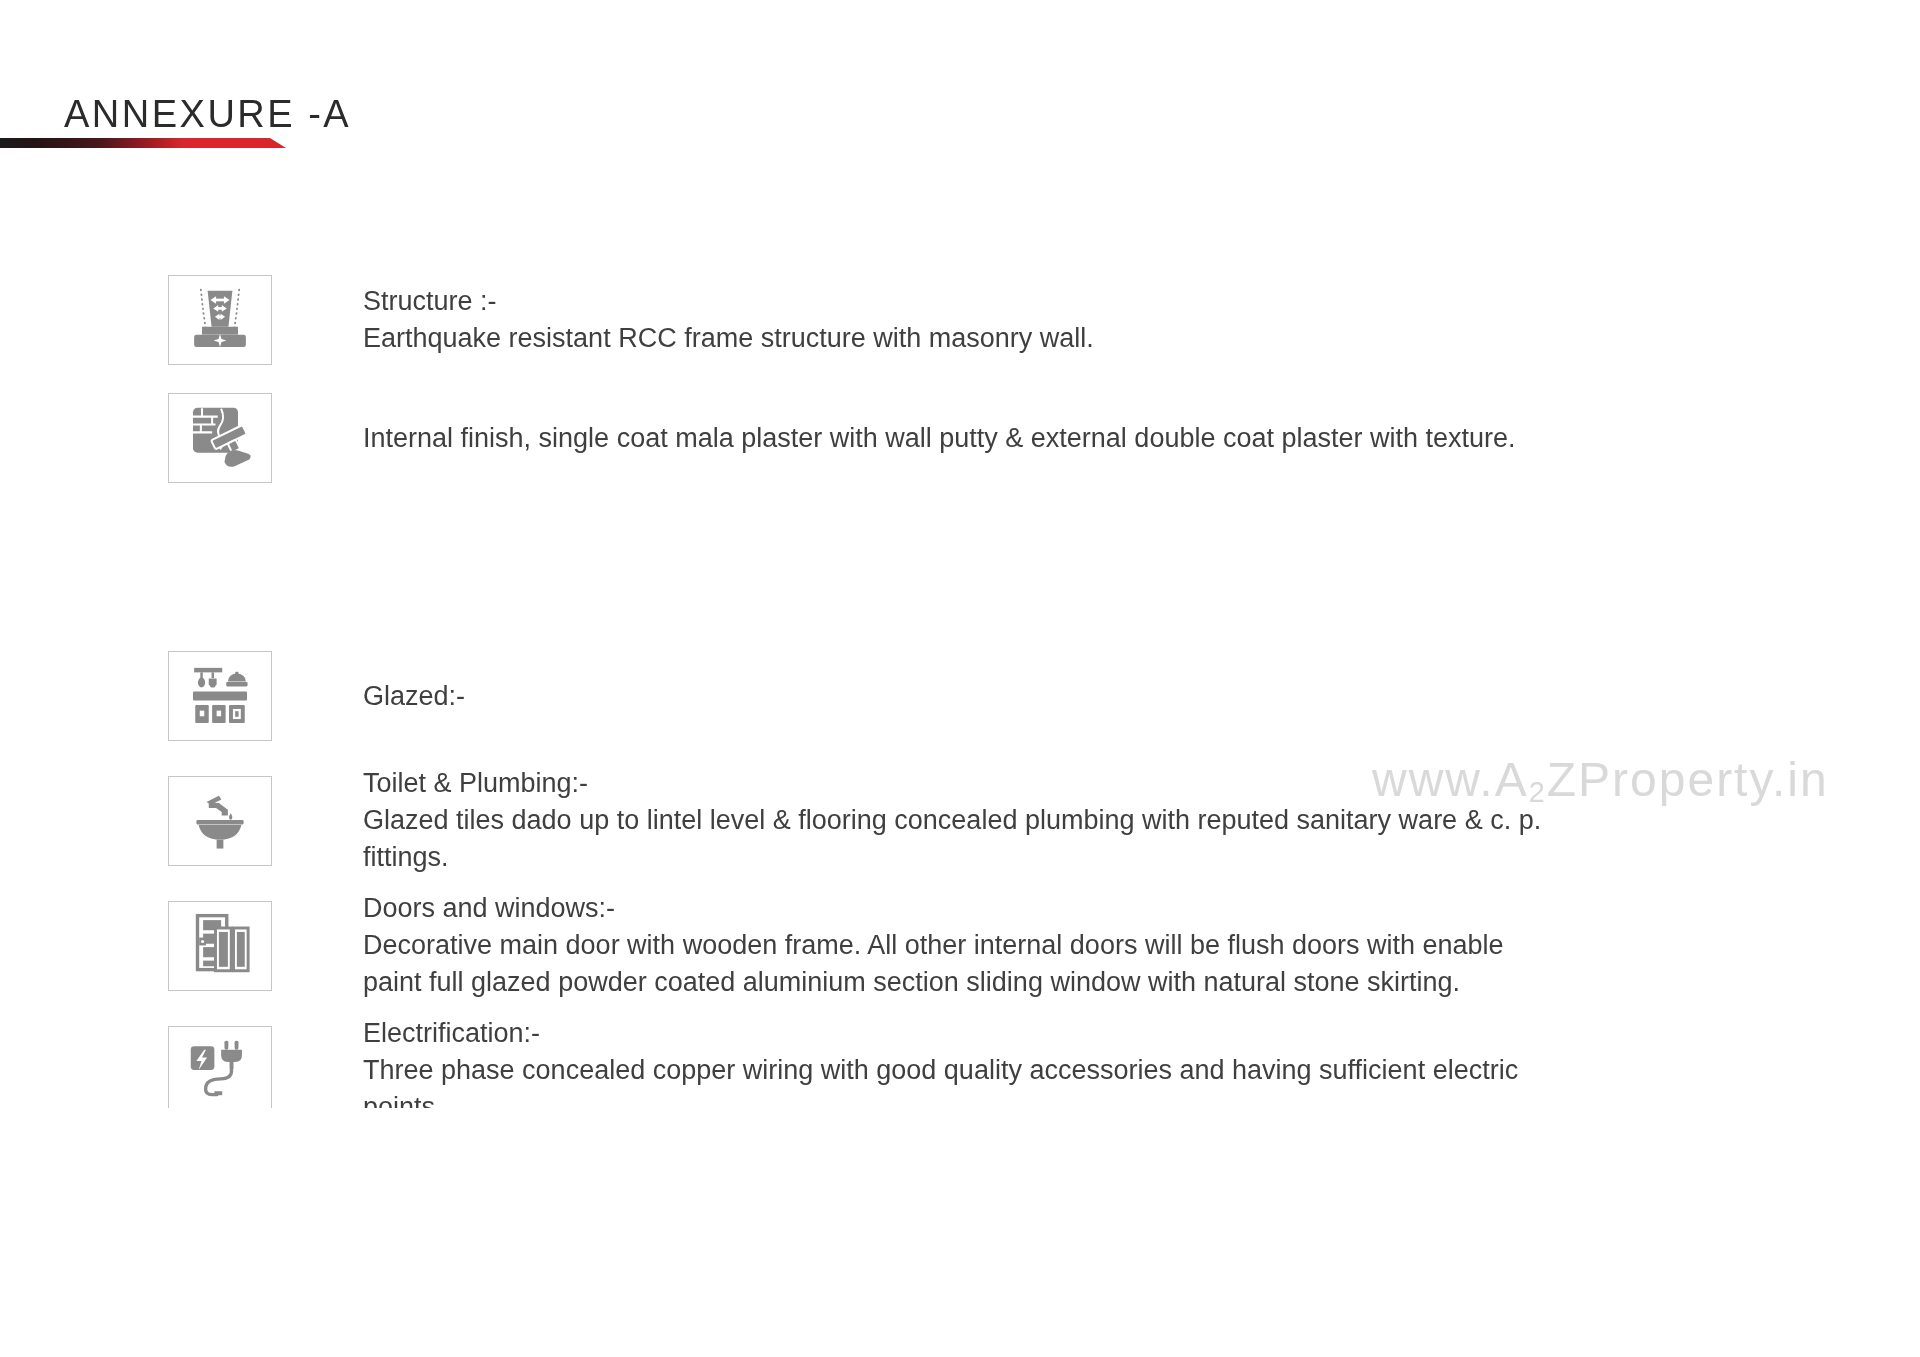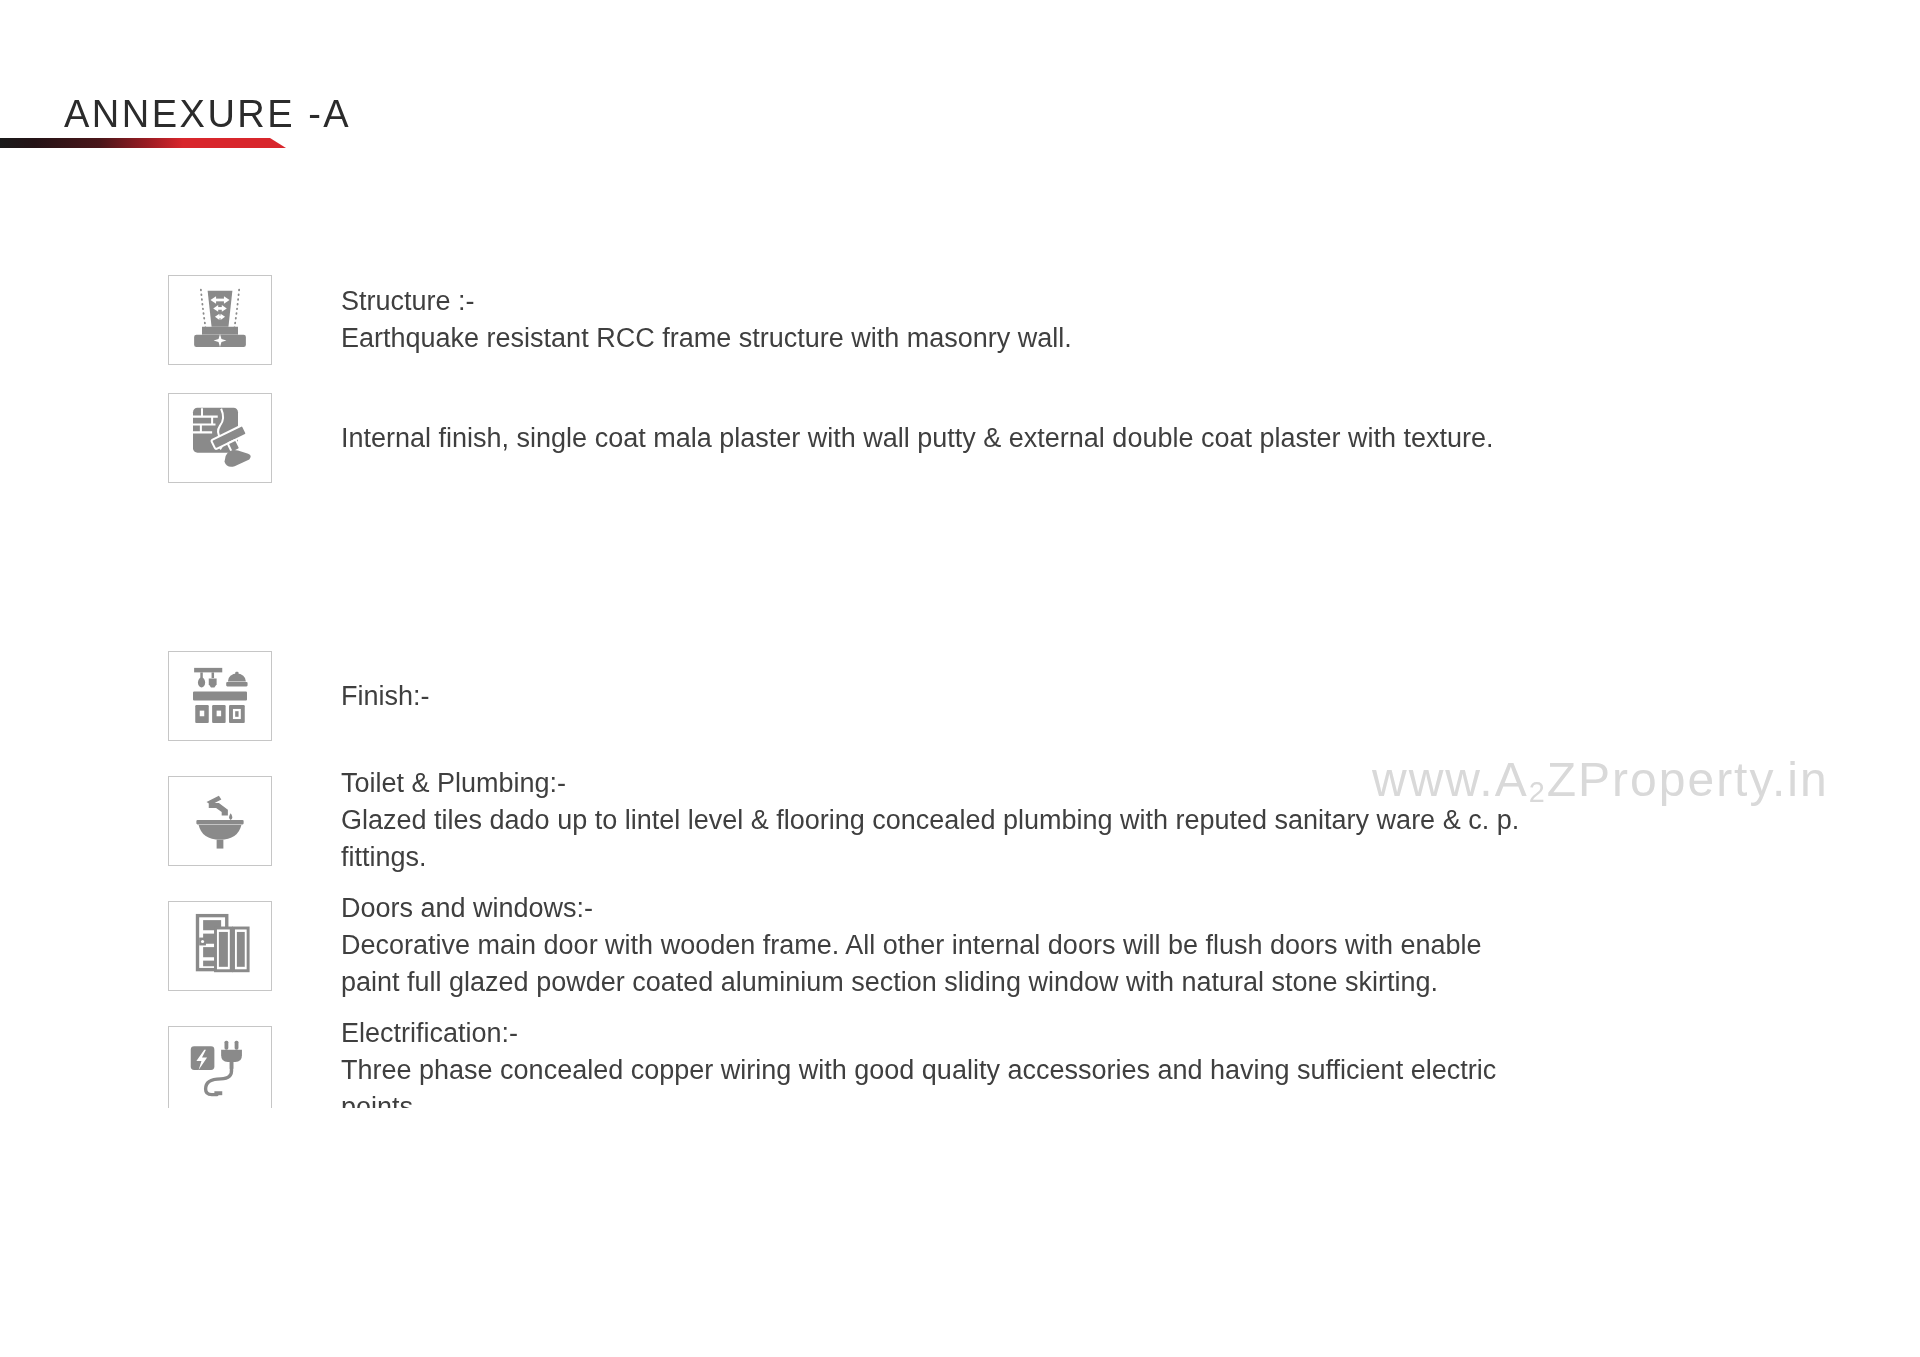--- a/index.html
+++ b/index.html
@@ -12,21 +12,21 @@
     position:absolute;left:64px;top:95px;font-size:38px;line-height:38px;
     letter-spacing:2.5px;color:#2b2b2b;
   }
   .title-bar{
     position:absolute;left:0;top:138px;width:286px;height:10px;
     background:linear-gradient(90deg,#1b1b1b 0%,#241316 12%,#4a161a 35%,#9c1c23 52%,#d8262c 64%,#d8262c 100%);
     clip-path:polygon(0 0,calc(100% - 16px) 0,100% 100%,0 100%);
   }
   
   .items{position:absolute;left:0;top:0;width:100%;height:100%;z-index:2;}
-  .item{position:absolute;left:168px;display:flex;align-items:center;gap:69px;}
+  .item{position:absolute;left:168px;display:flex;align-items:center;gap:91px;}
   .icon-box{
     flex:0 0 auto;width:104px;height:90px;border:1px solid #c6c6c6;background:#fff;
     display:flex;align-items:center;justify-content:center;box-sizing:border-box;
   }
   .item-text{font-size:27px;line-height:37px;color:#3f3f3f;}
   .item-line{white-space:nowrap;}
   
   .wm{position:absolute;z-index:1;}
   .wm-url{
     left:1372px;top:752px;font-size:48px;letter-spacing:2px;color:#d9d9d9;white-space:nowrap;
@@ -134,21 +134,21 @@
           </g>
           <g fill="#ffffff">
             <rect x="14" y="45" width="4" height="5"></rect>
             <rect x="29" y="45" width="4" height="5"></rect>
             <rect x="43.5" y="43.5" width="7" height="9"></rect>
           </g>
           <rect x="45.5" y="45.5" width="3" height="5" fill="#8a8a8a"></rect>
         </svg>
       </div>
       <div class="item-text">
-        <div class="item-line">Finish:-</div>
+        <div class="item-line">Glazed:-</div>
       </div>
     </div>
 
     <div class="item" style="top:765px">
       <div class="icon-box">
         <svg viewBox="0 0 64 64" width="72" height="72">
           <g fill="#8a8a8a">
             <path d="M20 15 l11 -5.5 2.2 3.4 -9 4.6 z"></path>
             <path d="M22 16 h9 l8 6 v5 h-5.5 v-3 l-5 -3.5 h-6.5 z"></path>
             <path d="M41.5 25 q3 4 0 6 q-3 -2 0 -6 z"></path>

